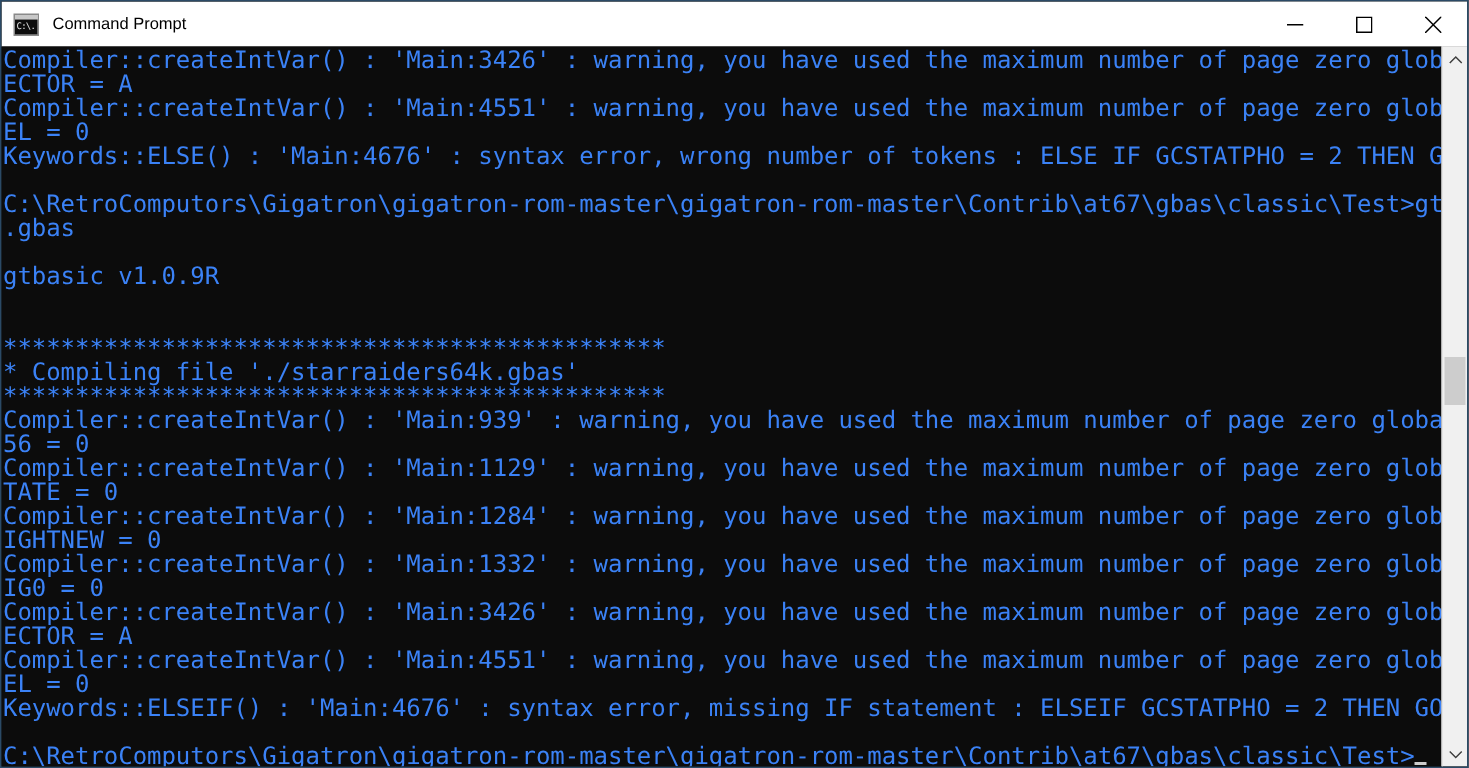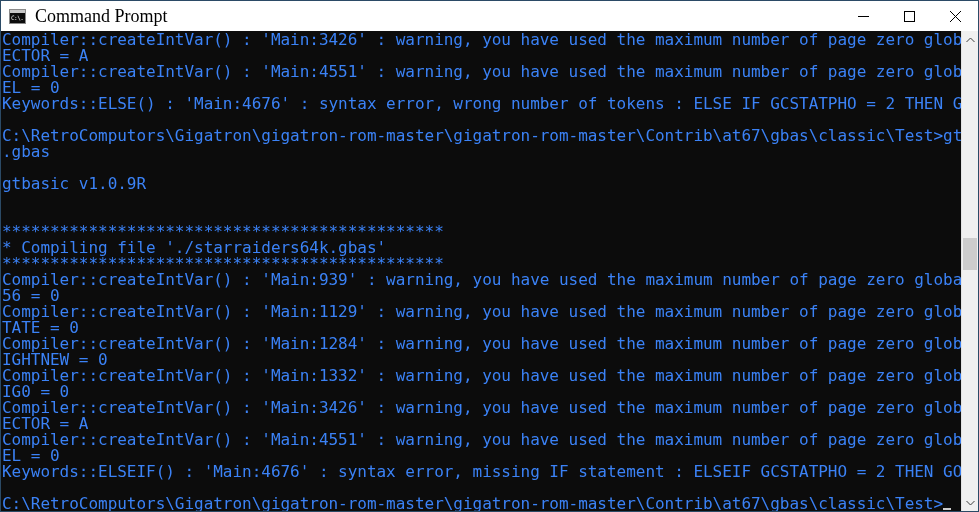--- a/index.html
+++ b/index.html
@@ -65,22 +65,22 @@
     color: #e8e8e8;
     font-family: "DejaVu Sans Mono", monospace;
     font-size: 6px;
     line-height: 10px;
     letter-spacing: -0.5px;
     padding-left: 1px;
     box-sizing: border-box;
     overflow: hidden;
   }
   #title-text {
-    font-family: Liberation Serif, serif;
-    font-size: 18px;
+    font-family: Liberation Sans, sans-serif;
+    font-size: 11px;
     color: #000000;
     white-space: nowrap;
     line-height: 30px;
   }
   #title-buttons {
     display: flex;
     height: 100%;
     flex: 0 0 auto;
   }
   .win-btn {

